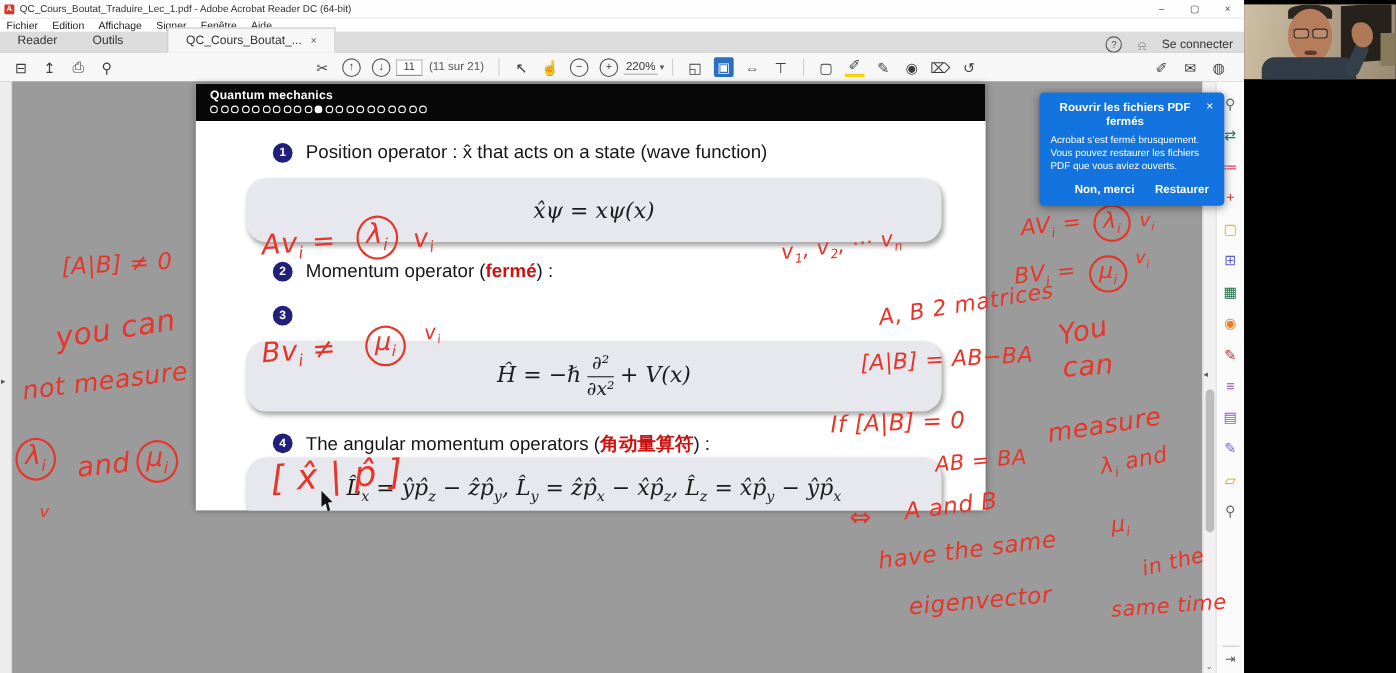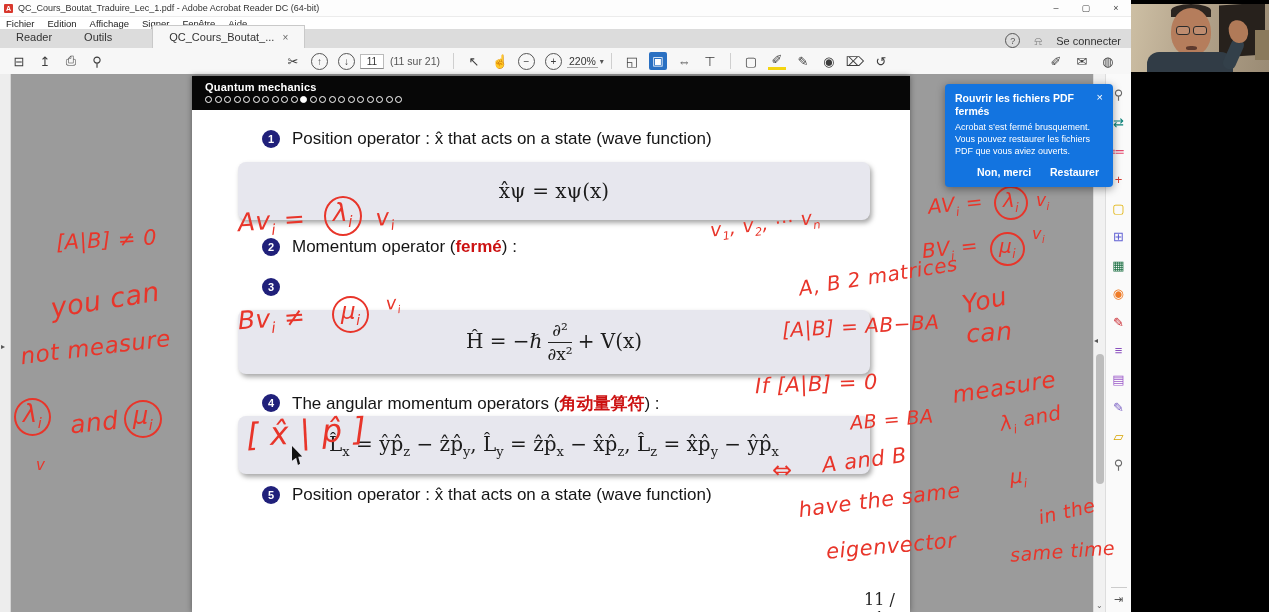--- a/index.html
+++ b/index.html
@@ -28,50 +28,50 @@
   .zoom-label{color:#333;border-bottom:1px solid #aaa;padding:0 2px;}
   .caret{font-size:8px;color:#555;margin-left:2px;}
   .tb-left{display:flex;align-items:center;margin-left:6px;}
   .tb-center{display:flex;align-items:center;margin-left:170px;}
   .tb-right{display:flex;align-items:center;margin-left:auto;margin-right:10px;}
   
   .docarea{position:absolute;left:0;top:74px;width:1131px;height:538px;background:#9b9b9b;}
   .left-strip{position:absolute;left:0;top:74px;width:10px;height:538px;background:#ededed;border-right:1px solid #d5d5d5;}
   .left-strip .arrow{position:absolute;left:1px;top:268px;font-size:8px;color:#555;}
   
-  .slide{position:absolute;left:192px;top:76px;width:718px;height:536px;background:#ffffff;overflow:hidden;box-shadow:0 0 6px rgba(0,0,0,.4);}
+  .slide{position:absolute;left:178px;top:76px;width:718px;height:388px;background:#ffffff;overflow:hidden;box-shadow:0 0 6px rgba(0,0,0,.4);}
   .slide-black{height:34px;background:#070707;color:#fff;padding:5px 0 0 13px;box-sizing:border-box;}
   .slide-black .qm{font-size:11px;font-weight:bold;letter-spacing:.2px;}
   .dots{margin-top:3px;display:flex;gap:2.5px;}
   .dot{width:7px;height:7px;border:1.1px solid #fff;border-radius:50%;box-sizing:border-box;}
   .dot.active{background:#fff;}
   .slide-titlebar{height:38px;background:linear-gradient(#4846b5,#322f9e);color:#fff;display:flex;align-items:center;padding-left:16px;font-size:22px;letter-spacing:.2px;border-top:2px solid #8886d8;}
   .slide-body{padding:16px 0 0 0;}
   .qitem{display:flex;align-items:center;margin-left:70px;height:26px;font-size:17px;color:#151515;}
   .qbadge{width:18px;height:18px;border-radius:50%;background:#20207a;color:#fff;font-size:11px;font-weight:bold;display:inline-flex;align-items:center;justify-content:center;margin-right:12px;flex:none;}
   .cn{color:#cc1111;font-weight:bold;}
-  .fbox{margin-left:46px;width:632px;background:#e7e7ee;border-radius:8px;box-shadow:2px 3px 5px rgba(0,0,0,.35);display:flex;align-items:center;justify-content:center;font-family:"DejaVu Serif","Liberation Serif",serif;font-size:20px;color:#1c1c1c;text-align:center;}
+  .fbox{margin-left:46px;width:632px;background:#e7e7ee;border-radius:18px;box-shadow:2px 3px 5px rgba(0,0,0,.35);display:flex;align-items:center;justify-content:center;font-family:"DejaVu Serif","Liberation Serif",serif;font-style:italic;font-size:20px;color:#1c1c1c;text-align:center;}
   .fbox sub{font-size:13px;}
   .frac{display:inline-flex;flex-direction:column;align-items:center;vertical-align:middle;margin:0 5px;line-height:1;font-size:17px;}
   .frac .fnum{border-bottom:1.4px solid #222;padding:0 4px 3px;}
   .frac .fden{padding-top:3px;}
   .page-indicator{position:absolute;left:672px;top:514px;font-family:"DejaVu Serif",serif;font-size:16px;color:#222;}
   
   .vscroll{position:absolute;left:1093px;top:74px;width:12px;height:538px;background:#f1f1f1;border-left:1px solid #ddd;}
   .vscroll .thumb{position:absolute;left:2px;top:280px;width:8px;height:130px;background:#bdbdbd;border-radius:4px;}
   .vscroll .down{position:absolute;left:2px;bottom:2px;font-size:8px;color:#666;}
   .collapse-arrow{position:absolute;left:1094px;top:336px;font-size:8px;color:#555;z-index:5;}
   .sidebar{position:absolute;left:1105px;top:74px;width:26px;height:538px;background:#fafafa;border-left:1px solid #ddd;display:flex;flex-direction:column;align-items:center;padding-top:12px;box-sizing:border-box;gap:12.5px;}
   .stool{width:16px;height:16px;display:flex;align-items:center;justify-content:center;font-size:13px;}
   .sb-bottom{margin-top:auto;margin-bottom:6px;display:flex;flex-direction:column;align-items:center;gap:5px;}
   .sb-divider{width:16px;height:1px;background:#ccc;}
   .sb-expand{font-size:11px;color:#555;}
   
   .notif{position:absolute;left:945px;top:84px;width:168px;background:#1374e0;color:#fff;border-radius:4px;padding:8px 10px 9px;box-sizing:border-box;z-index:60;box-shadow:0 2px 8px rgba(0,0,0,.4);}
-  .notif-head{display:flex;align-items:flex-start;}
+  .notif-head{display:flex;align-items:flex-start;text-align:center;}
   .notif-title{font-size:10.5px;font-weight:bold;line-height:1.2;}
   .notif-x{margin-left:auto;font-size:11px;line-height:1;padding-left:6px;}
   .notif-body{font-size:9px;line-height:1.35;margin-top:4px;}
   .notif-actions{display:flex;justify-content:space-between;margin-top:8px;padding:0 4px 0 22px;font-size:10.5px;font-weight:bold;}
   
   .ink-layer{position:absolute;left:0;top:0;width:1269px;height:612px;pointer-events:none;z-index:40;}
   .ink{position:absolute;color:#e8352a;font-family:"DejaVu Sans",sans-serif;font-style:italic;letter-spacing:.5px;white-space:nowrap;line-height:1;}
   .ink.circled{border:2.5px solid #e8352a;border-radius:50%;padding:2px 7px 4px;}
   .ink sub{font-size:.6em;}
   

